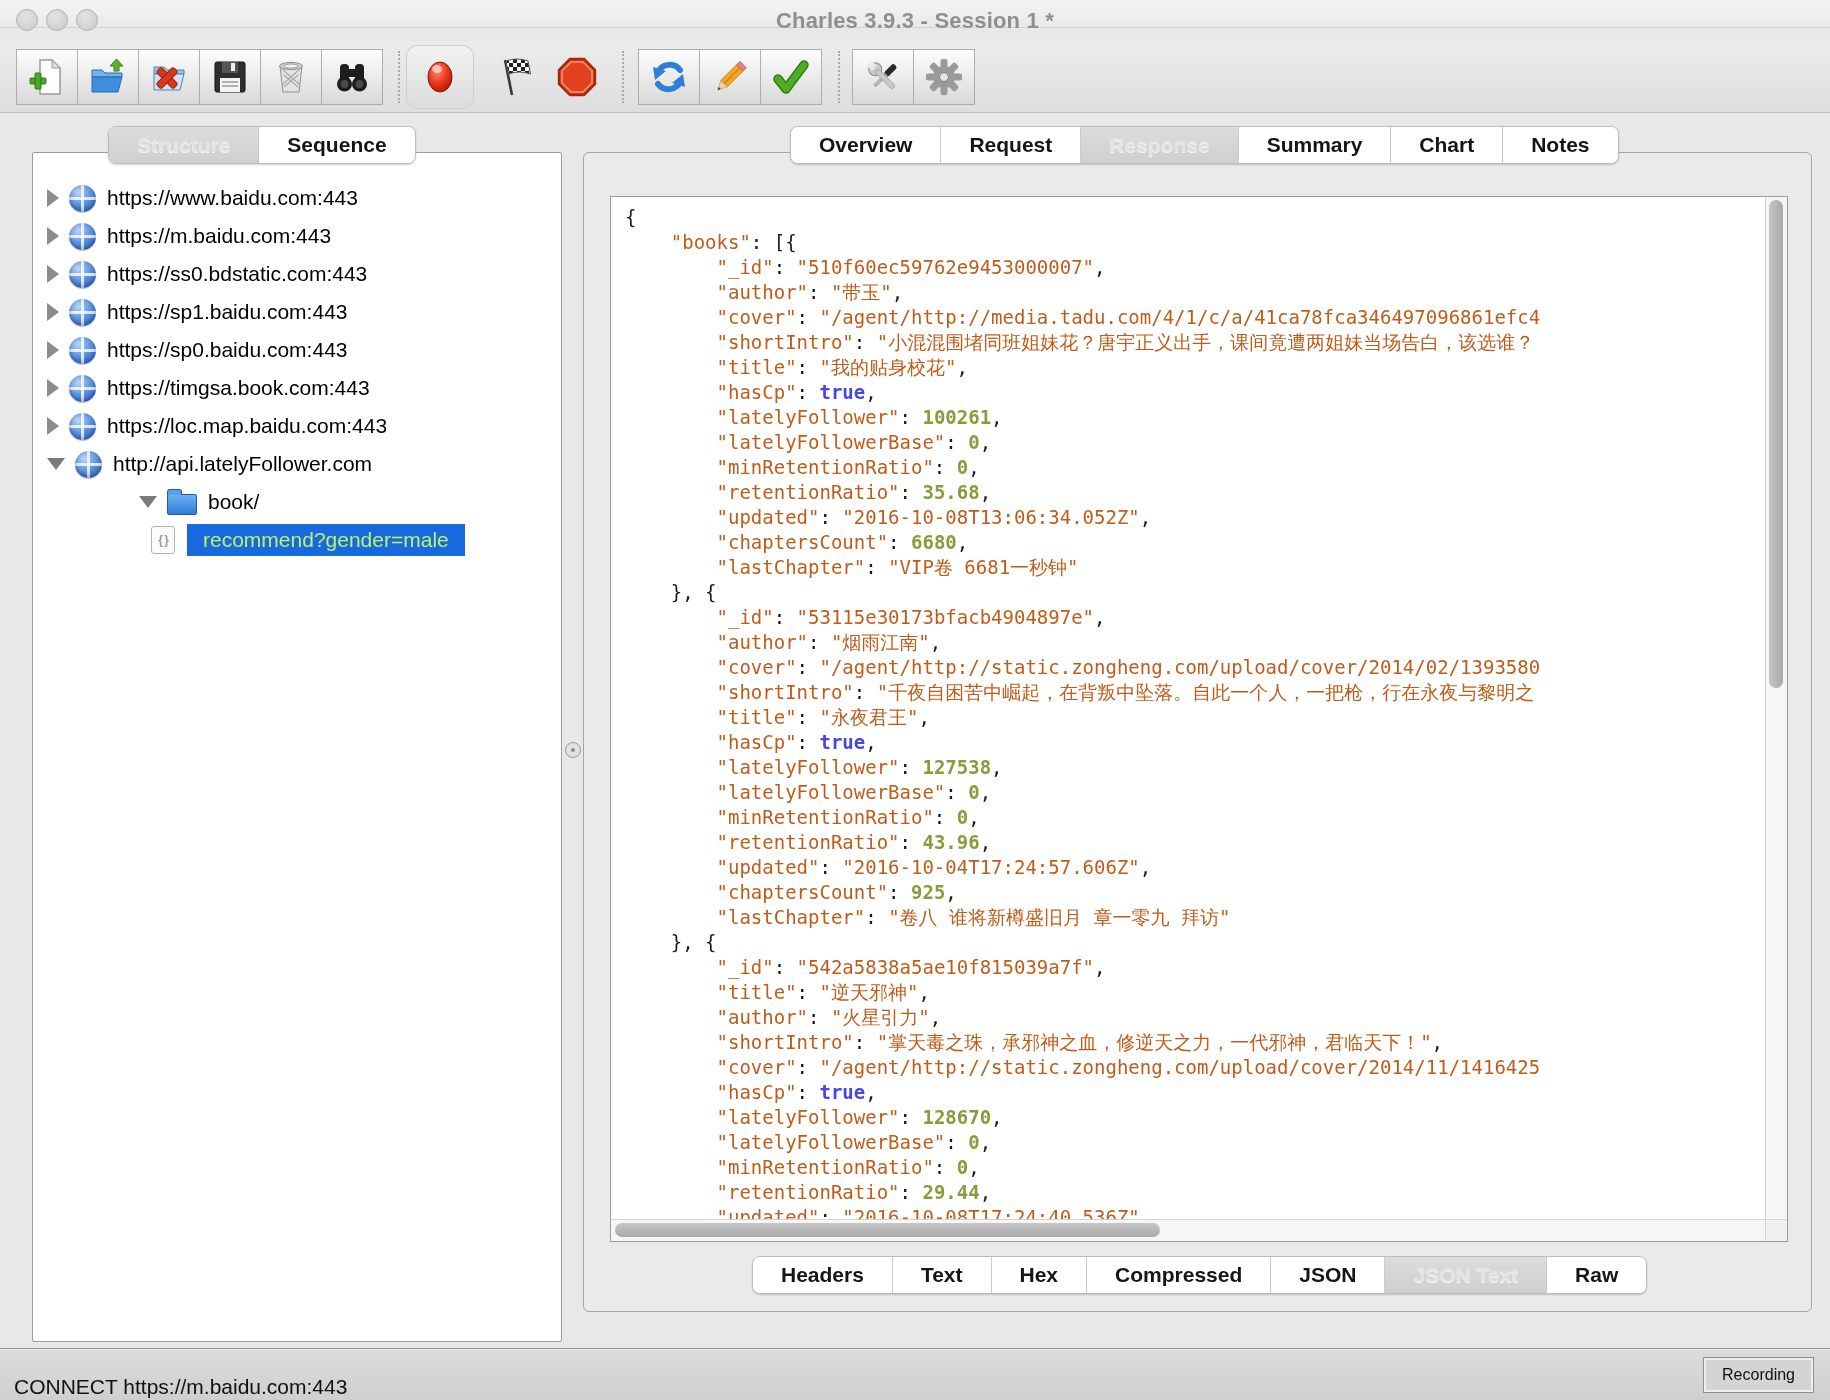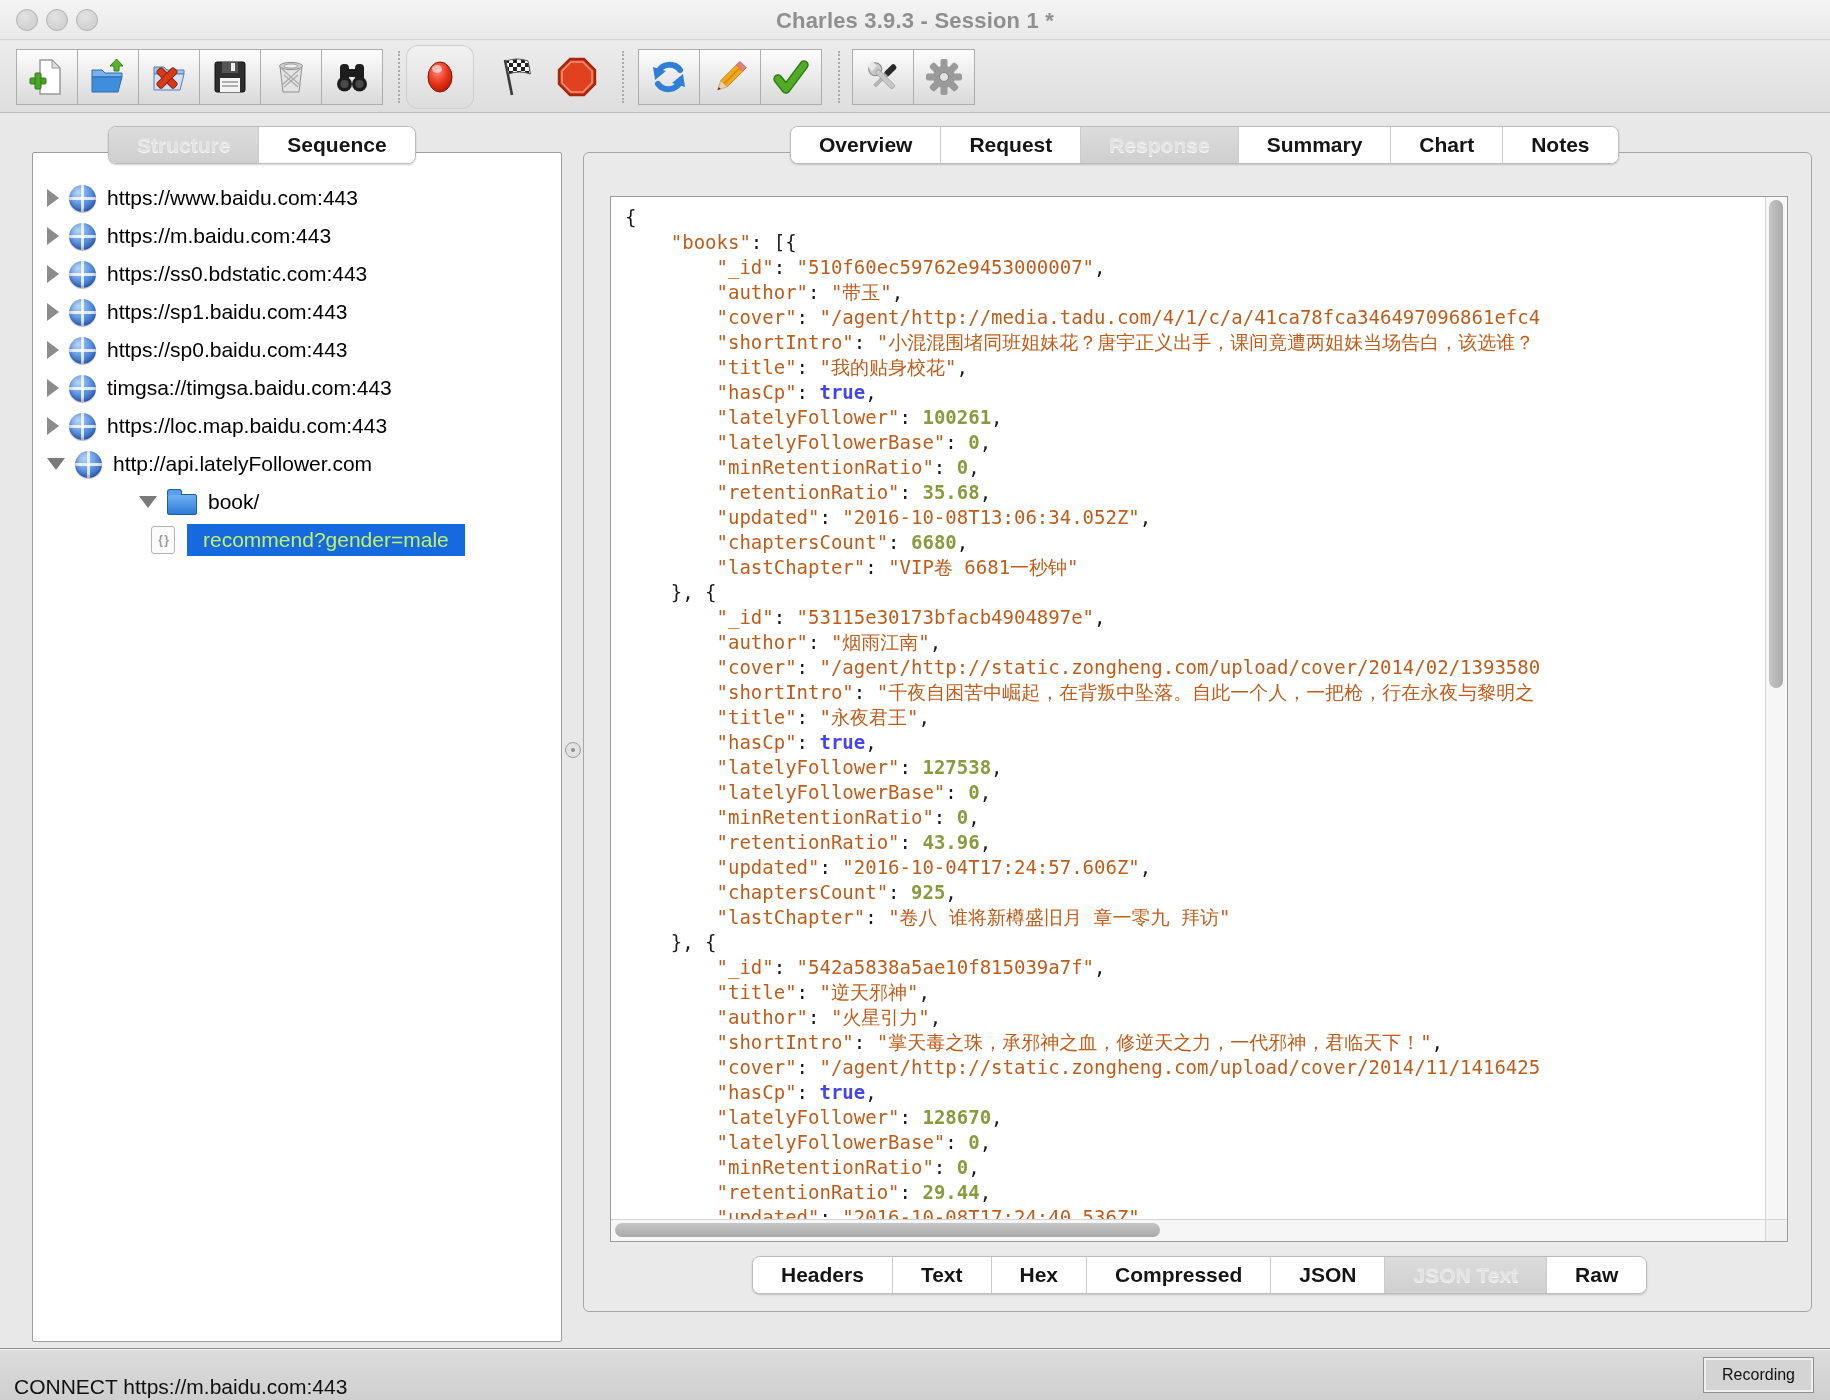--- a/index.html
+++ b/index.html
@@ -4,21 +4,21 @@
 <style>
   * { margin:0; padding:0; box-sizing:border-box; }
   html,body { width:1830px; height:1400px; }
   body {
     font-family:"Liberation Sans", sans-serif;
     background:#e8e8e8; position:relative; overflow:hidden;
     -webkit-font-smoothing:antialiased;
   }
   
   .titlebar {
-    position:absolute; left:0; top:0; width:1830px; height:40px;
+    position:absolute; left:0; top:0; width:1830px; height:28px;
     background:linear-gradient(#f4f4f4,#e9e9e9);
     border-bottom:1px solid #d2d2d2;
   }
   .traffic { position:absolute; top:9px; width:22px; height:22px; border-radius:50%;
     background:radial-gradient(circle at 40% 35%, #e3e3e3, #c9c9c9);
     border:1px solid #b2b2b2; }
   .tl1{left:16px}.tl2{left:46px}.tl3{left:76px}
   .win-title {
     position:absolute; left:0; right:0; top:8px; text-align:center;
     font-size:22px; color:#8f8f8f; font-weight:bold; letter-spacing:.2px;
@@ -359,21 +359,21 @@
       <span class="tree-label">https://sp1.baidu.com:443</span>
     </div>
     <div class="tree-row ind1">
       <span class="tri right"></span>
       <span class="globe"></span>
       <span class="tree-label">https://sp0.baidu.com:443</span>
     </div>
     <div class="tree-row ind1">
       <span class="tri right"></span>
       <span class="globe"></span>
-      <span class="tree-label">timgsa://timgsa.baidu.com:443</span>
+      <span class="tree-label">https://timgsa.book.com:443</span>
     </div>
     <div class="tree-row ind1">
       <span class="tri right"></span>
       <span class="globe"></span>
       <span class="tree-label">https://loc.map.baidu.com:443</span>
     </div>
     <div class="tree-row ind1">
       <span class="tri down"></span>
       <span class="globe"></span>
       <span class="tree-label">http://api.latelyFollower.com</span>

